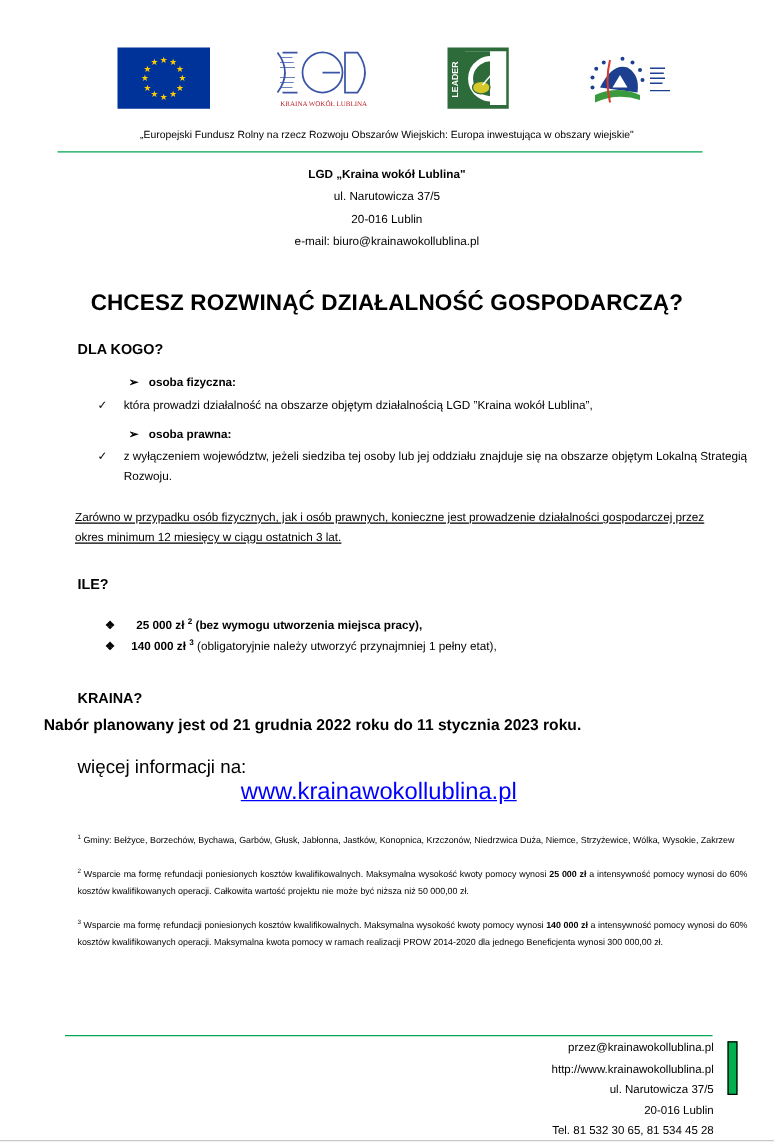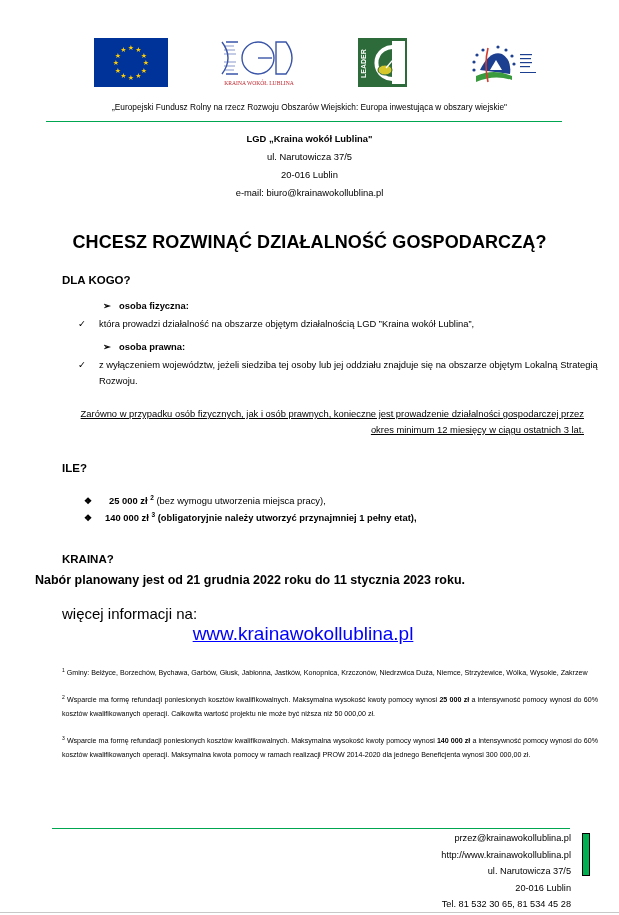--- a/index.html
+++ b/index.html
@@ -15,21 +15,21 @@
   .contact { left:0; width:619px; top:130px; text-align:center; font-size:9.4px; line-height:18px; }
   .contact .b { font-weight:bold; }
   .main-title { left:0; width:619px; top:232px; text-align:center; font-size:18px; font-weight:bold; letter-spacing:0.1px; }
   .h-section { font-size:11.5px; font-weight:bold; left:62px; }
   .txt { font-size:9.4px; line-height:16px; }
   .bullet-arrow { left:103px; }
   .bullet-arrow .sym { display:inline-block; width:16px; }
   .check-line { left:78px; width:522px; }
   .check-line .sym { position:absolute; left:0; }
   .check-line .body { margin-left:21px; display:block; }
-  .underline-note { left:74px; width:510px; top:406px; text-align:right; font-size:9.4px; line-height:16px; text-decoration:underline; }
+  .underline-note { left:60px; width:510px; top:406px; text-align:left; font-size:9.4px; line-height:16px; text-decoration:underline; }
   .ile-item { left:84px; font-size:9.4px; }
   .ile-item .sym { display:inline-block; width:21px; font-size:9px; }
   .ile-item sup { font-size:6.5px; }
   .nabor { left:0; width:500px; top:573px; text-align:center; font-size:12.5px; font-weight:bold; }
   .more { left:62px; top:605px; font-size:15px; }
   .link { left:0; width:606px; top:623px; text-align:center; font-size:19px; color:#0000ff; text-decoration:underline; font-weight:normal; }
   .fn { left:62px; width:536px; font-size:7.1px; line-height:13.5px; text-align:justify; }
   .fn sup { font-size:5px; }
   .hr-bottom { left:52px; top:828px; width:518px; height:0; border-top:1.5px solid #00a650; }
   .footer { right:48px; top:830px; text-align:right; font-size:9.2px; line-height:16.5px; }
@@ -139,24 +139,24 @@
 <div class="abs txt check-line" style="top:357px;">
   <span class="sym">✓</span>
   <span class="body">z wyłączeniem województw, jeżeli siedziba tej osoby lub jej oddziału znajduje się na obszarze objętym Lokalną Strategią Rozwoju.</span>
 </div>
 
 <div class="abs underline-note">Zarówno w przypadku osób fizycznych, jak i osób prawnych, konieczne jest prowadzenie działalności gospodarczej przez okres minimum 12 miesięcy w ciągu ostatnich 3 lat.</div>
 
 <div class="abs h-section" style="top:462px;">ILE?</div>
 
 <div class="abs ile-item" style="top:494px; font-weight:bold;">
-  <span class="sym">❖</span><span style="padding-left:4px;">25 000 zł</span> <sup>2</sup> <span style="font-weight:normal;">(bez wymogu utworzenia miejsca pracy),</span>
+  <span class="sym">❖</span><span style="padding-left:4px;">25 000 zł</span> <sup>2</sup> <span style="font-weight:bold;">(bez wymogu utworzenia miejsca pracy),</span>
 </div>
 <div class="abs ile-item" style="top:511px; font-weight:bold;">
-  <span class="sym">❖</span><span>140 000 zł</span> <sup>3</sup> <span style="font-weight:bold;">(obligatoryjnie należy utworzyć przynajmniej 1 pełny etat),</span>
+  <span class="sym">❖</span><span>140 000 zł</span> <sup>3</sup> <span style="font-weight:normal;">(obligatoryjnie należy utworzyć przynajmniej 1 pełny etat),</span>
 </div>
 
 <div class="abs h-section" style="top:553px;">KRAINA?</div>
 <div class="abs nabor">Nabór planowany jest od 21 grudnia 2022 roku do 11 stycznia 2023 roku.</div>
 
 <div class="abs more">więcej informacji na:</div>
 <div class="abs link">www.krainawokollublina.pl</div>
 
 <div class="abs fn" style="top:664px;">
   <sup>1</sup> <span>Gminy: Bełżyce, Borzechów, Bychawa, Garbów, Głusk, Jabłonna, Jastków, Konopnica, Krzczonów, Niedrzwica Duża, Niemce, Strzyżewice, Wólka, Wysokie, Zakrzew</span>

